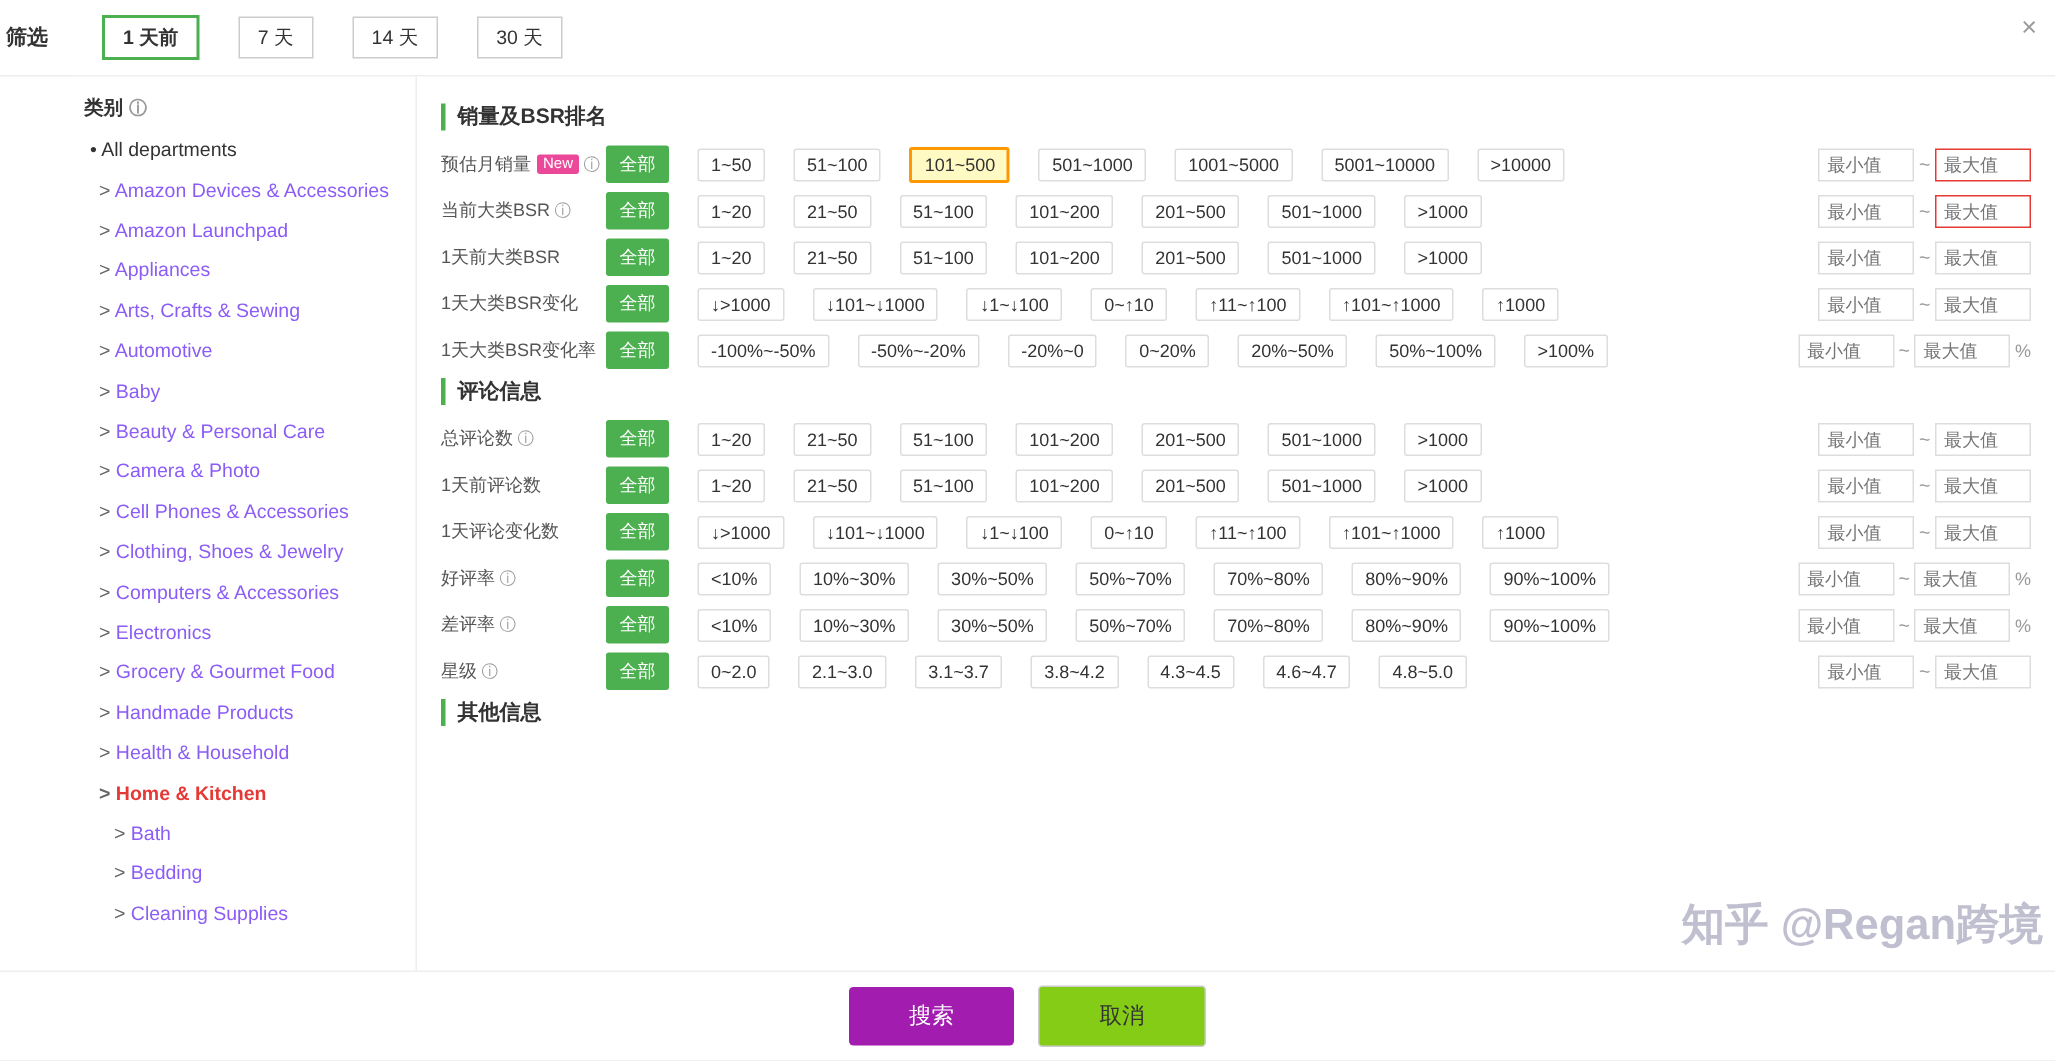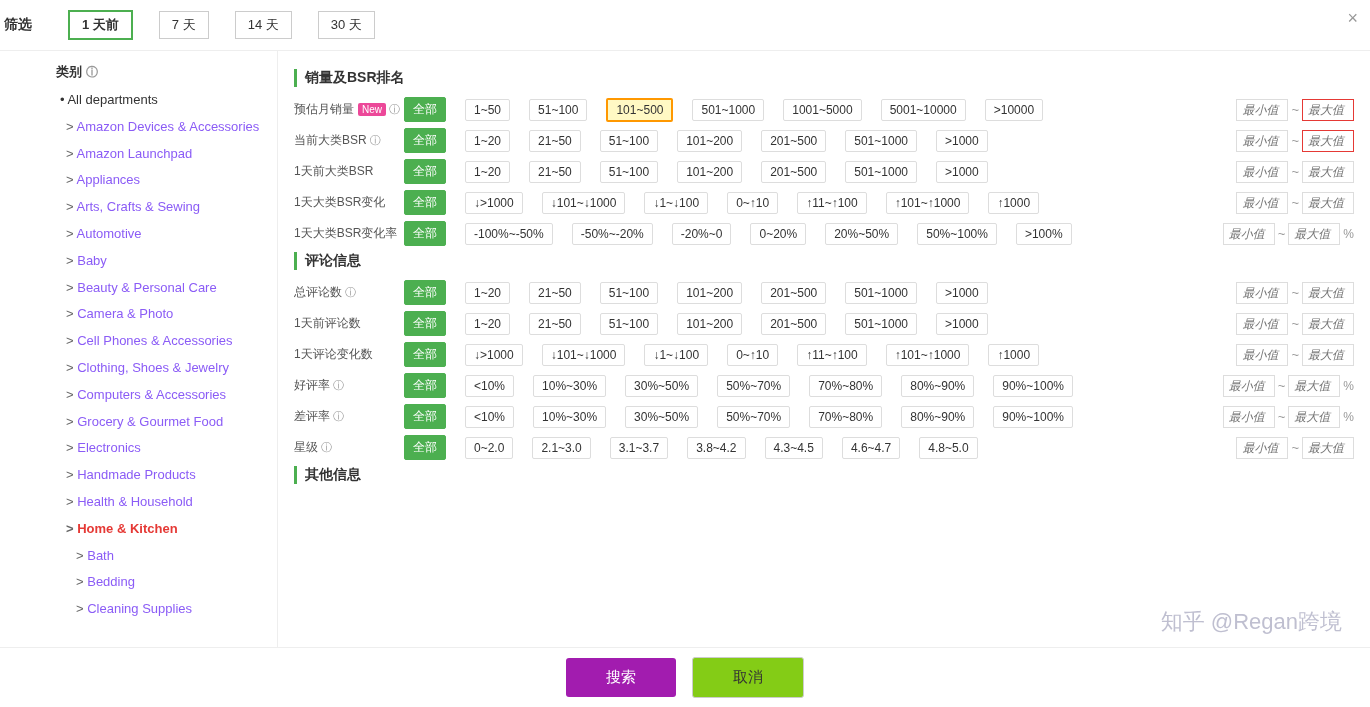--- a/index.html
+++ b/index.html
@@ -181,26 +181,25 @@
       background: #4caf50;
       border-color: #4caf50;
       color: #fff;
     }
     .range-inputs {
       display: flex;
       align-items: center;
       margin-left: 8px;
     }
     .range-input {
-      width: 52px;
+      width: 64px;
       padding: 3px 5px;
       border: 1px solid #ddd;
       font-size: 12px;
       color: #999;
-      font-style: italic;
     }
     .range-sep {
       margin: 0 3px;
       color: #999;
     }
     .range-unit {
       margin-left: 3px;
       color: #999;
       font-size: 12px;
     }
@@ -235,24 +234,24 @@
       border: 1px solid #ccc;
       font-size: 15px;
       cursor: pointer;
       border-radius: 3px;
     }
 
     
     .watermark {
       position: absolute;
       bottom: 70px;
-      right: 28px;
+      right: 8px;
       color: rgba(180,180,200,0.85);
-      font-size: 22px;
-      font-weight: normal;
+      font-size: 29px;
+      font-weight: bold;
       pointer-events: none;
       user-select: none;
     }
 
     
     .opt-btn.highlight-orange {
       background: #fff9c4;
       border: 2px solid #ff9800;
       color: #333;
     }
@@ -285,22 +284,22 @@
         <div class="sidebar-item child">Amazon Launchpad</div>
         <div class="sidebar-item child">Appliances</div>
         <div class="sidebar-item child">Arts, Crafts &amp; Sewing</div>
         <div class="sidebar-item child">Automotive</div>
         <div class="sidebar-item child">Baby</div>
         <div class="sidebar-item child">Beauty &amp; Personal Care</div>
         <div class="sidebar-item child">Camera &amp; Photo</div>
         <div class="sidebar-item child">Cell Phones &amp; Accessories</div>
         <div class="sidebar-item child">Clothing, Shoes &amp; Jewelry</div>
         <div class="sidebar-item child">Computers &amp; Accessories</div>
+        <div class="sidebar-item child">Electronics</div>
         <div class="sidebar-item child">Grocery &amp; Gourmet Food</div>
-        <div class="sidebar-item child">Electronics</div>
         <div class="sidebar-item child">Handmade Products</div>
         <div class="sidebar-item child">Health &amp; Household</div>
         <div class="sidebar-item child active-parent" style="color:#e53935;">Home &amp; Kitchen</div>
         <div class="sidebar-item sub-child">Bath</div>
         <div class="sidebar-item sub-child">Bedding</div>
         <div class="sidebar-item sub-child">Cleaning Supplies</div>
       </div>
 
       <div class="content-area">
 

